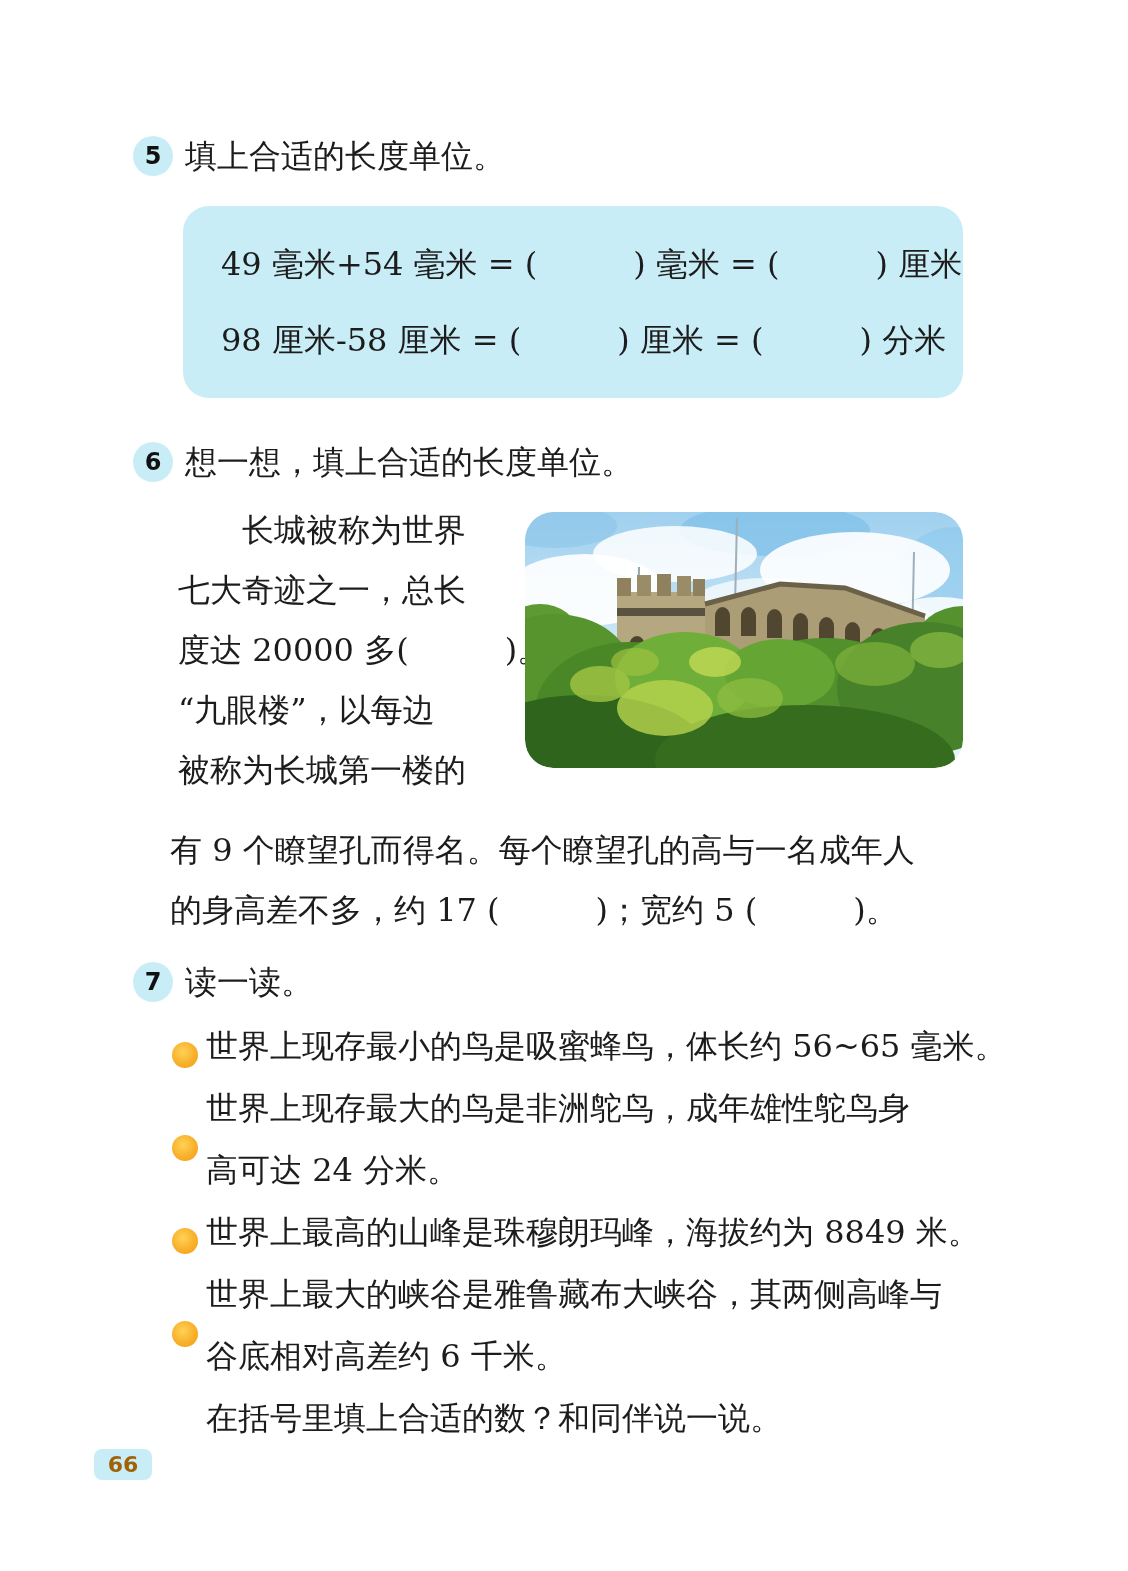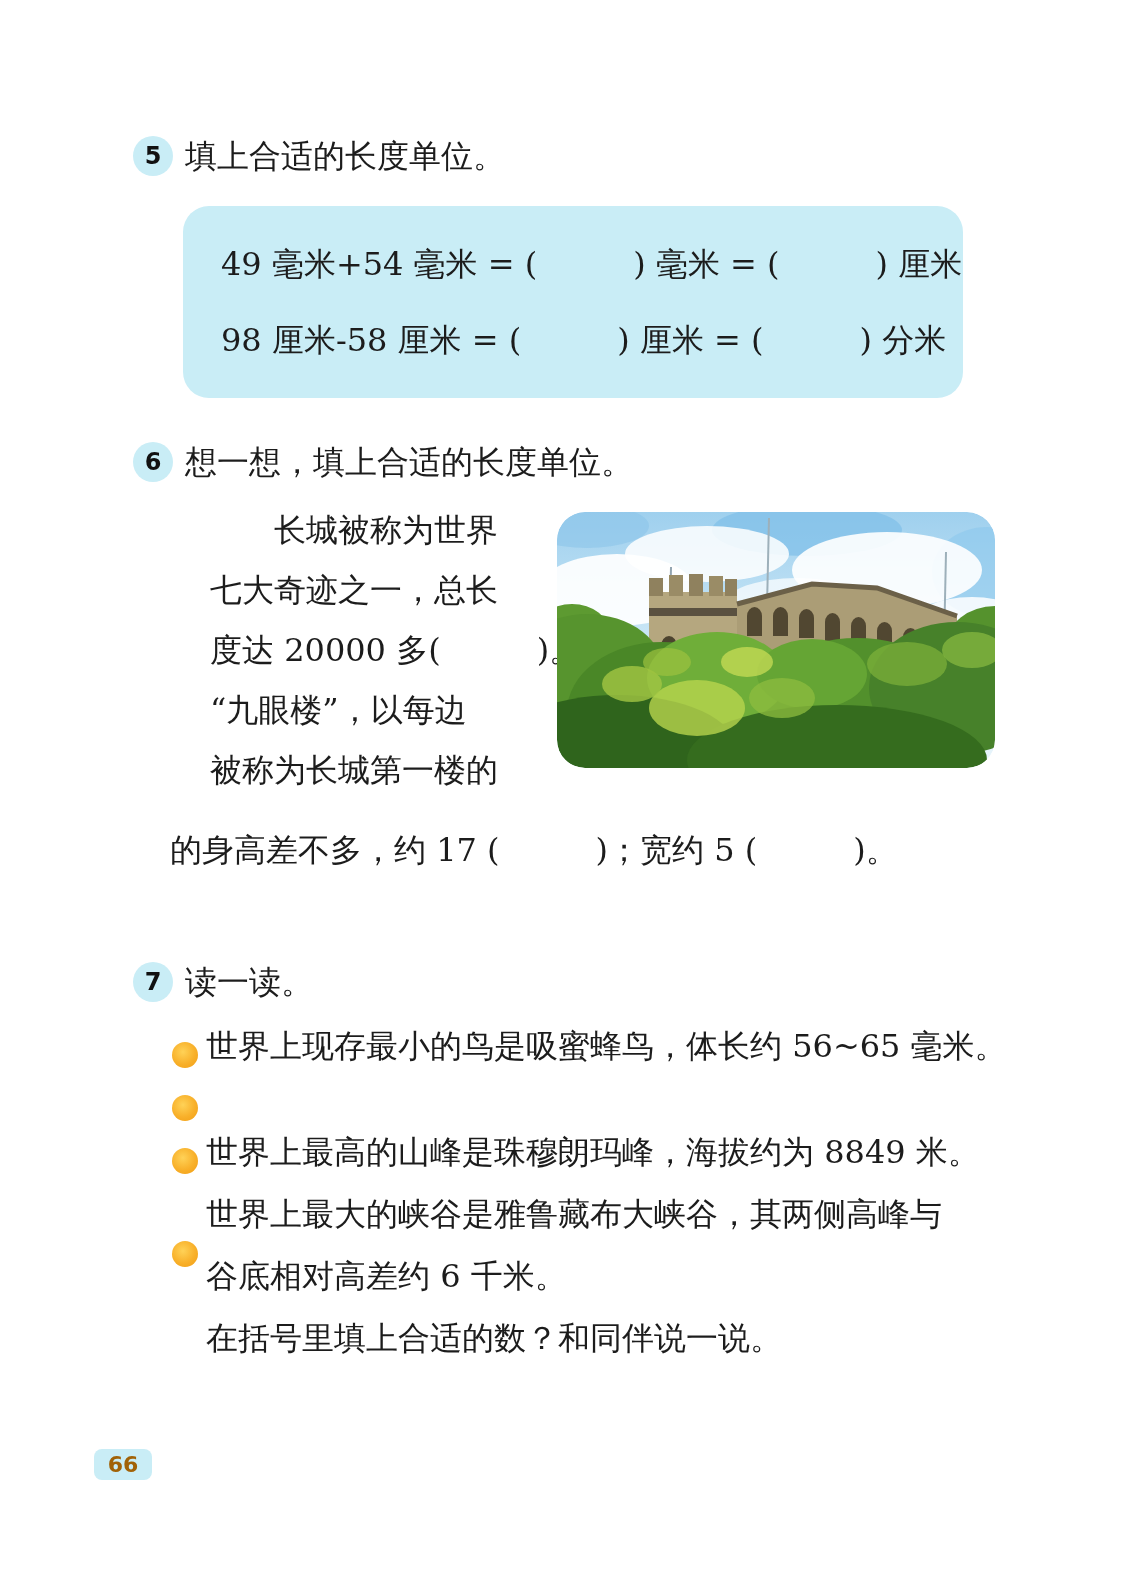--- a/index.html
+++ b/index.html
@@ -20,21 +20,21 @@
   .sec-title{font-size:32px;line-height:40px;white-space:nowrap;}
   
   .eq-panel{
     left:183px;top:206px;width:780px;height:192px;border-radius:26px;
     background:#c9edf6;display:flex;flex-direction:column;justify-content:space-evenly;
     box-sizing:border-box;padding-left:38px;
   }
   .eq-line{font-size:32px;line-height:36px;white-space:nowrap;}
   
   .p6-body{left:170px;top:500px;width:830px;}
-  .wrap-row{display:flex;margin-left:32px;}
+  .wrap-row{display:flex;}
   .left-col{width:355px;box-sizing:border-box;padding-left:8px;flex:0 0 auto;}
   .p-line{height:60px;line-height:60px;font-size:32px;white-space:nowrap;}
   .p-line.indent{padding-left:64px;}
   .photo{
     width:438px;height:256px;margin-top:12px;border-radius:28px;overflow:hidden;
     flex:0 0 auto;display:block;
   }
   .full-lines{margin-top:20px;}
   
   .bullets{left:170px;top:1015px;width:840px;}
@@ -149,38 +149,43 @@
         <ellipse cx="75" cy="172" rx="30" ry="18" fill="#a2c644" opacity="0.8"></ellipse>
         <ellipse cx="225" cy="186" rx="33" ry="20" fill="#8dbc3f" opacity="0.75"></ellipse>
         <ellipse cx="350" cy="152" rx="40" ry="22" fill="#7fb23a" opacity="0.7"></ellipse>
         <ellipse cx="415" cy="138" rx="30" ry="18" fill="#8abc41" opacity="0.7"></ellipse>
         <ellipse cx="190" cy="150" rx="26" ry="15" fill="#c8dc55" opacity="0.75"></ellipse>
         <ellipse cx="110" cy="150" rx="24" ry="14" fill="#9cc23e" opacity="0.7"></ellipse>
       </g>
     </svg>
   </div>
   <div class="full-lines">
+    <div class="p-line">有 9 个瞭望孔而得名。每个瞭望孔的高与一名成年人</div>
     <div class="p-line">的身高差不多，约 17 (　　　)；宽约 5 (　　　)。</div>
   </div>
 </div>
 
 <div class="abs sec-head" style="left:133px;top:962px;">
   <div class="num-badge">7</div>
   <div class="sec-title">读一读。</div>
 </div>
 
 <div class="abs bullets">
   <div class="bullet">
     <span class="dot"></span>
     <div>
       <div class="b-line">世界上现存最小的鸟是吸蜜蜂鸟，体长约 56~65 毫米。</div>
     </div>
   </div>
   <div class="bullet">
     <span class="dot"></span>
+    <div>
+      <div class="b-line">世界上现存最大的鸟是非洲鸵鸟，成年雄性鸵鸟身</div>
+      <div class="b-line">高可达 24 分米。</div>
+    </div>
   </div>
   <div class="bullet">
     <span class="dot"></span>
     <div>
       <div class="b-line">世界上最高的山峰是珠穆朗玛峰，海拔约为 8849 米。</div>
     </div>
   </div>
   <div class="bullet">
     <span class="dot"></span>
     <div>

